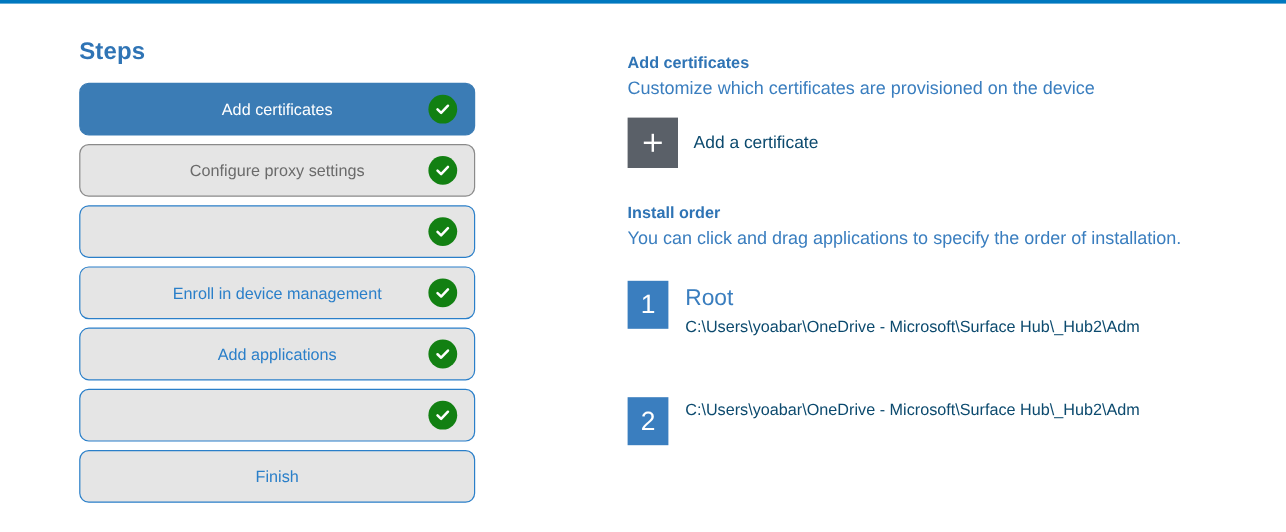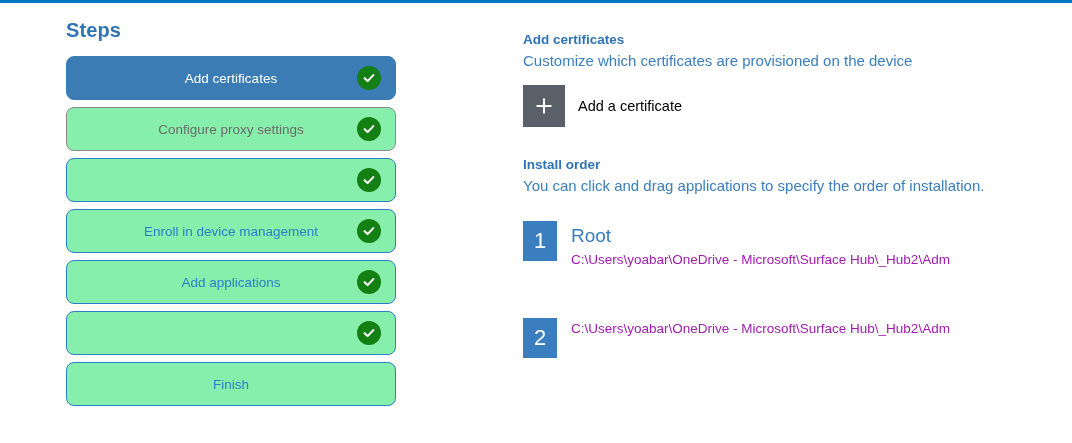--- a/index.html
+++ b/index.html
@@ -23,21 +23,21 @@
     position: absolute;
     top: 0; left: 0;
     width: 1072px;
     height: 3px;
     background: #0078bf;
   }
 
   
   .page {
     position: absolute;
-    top: 2px; left: 0;
+    top: 15px; left: 0;
     width: 1072px;
     height: 311px;
     padding-left: 40px;
   }
 
   
   .steps-pane {
     position: absolute;
     left: 66px;
     top: 17px;
@@ -56,21 +56,21 @@
     display: flex;
     flex-direction: column;
     gap: 7px;
   }
 
   .step-btn {
     position: relative;
     height: 44px;
     border-radius: 8px;
     border: 1px solid #2a7fc9;
-    background: #86efac;
+    background: #e5e5e5;
     color: #2a7fc9;
     font-size: 13.5px;
     display: flex;
     align-items: center;
     justify-content: center;
     cursor: pointer;
     user-select: none;
     font-family: "Liberation Sans", sans-serif;
   }
 
@@ -141,21 +141,21 @@
     background: #5a6068;
     display: flex;
     align-items: center;
     justify-content: center;
     flex: 0 0 auto;
   }
   .plus-tile svg { display: block; }
 
   .add-row-label {
     font-size: 14.5px;
-    color: #000000;
+    color: #0c4a6e;
   }
 
   
   .install-block { margin-top: 20px; }
 
   .order-list {
     margin-top: 27px;
     display: flex;
     flex-direction: column;
     gap: 49px;
@@ -188,21 +188,21 @@
   }
 
   .order-name {
     font-size: 19px;
     color: #3a7ebf;
     line-height: 1.45;
   }
 
   .order-path {
     font-size: 13.5px;
-    color: #a21caf;
+    color: #0c4a6e;
     line-height: 1.45;
   }
 </style>
 </head>
 <body>
 
 <div class="top-bar"></div>
 
 <div class="page">
 

